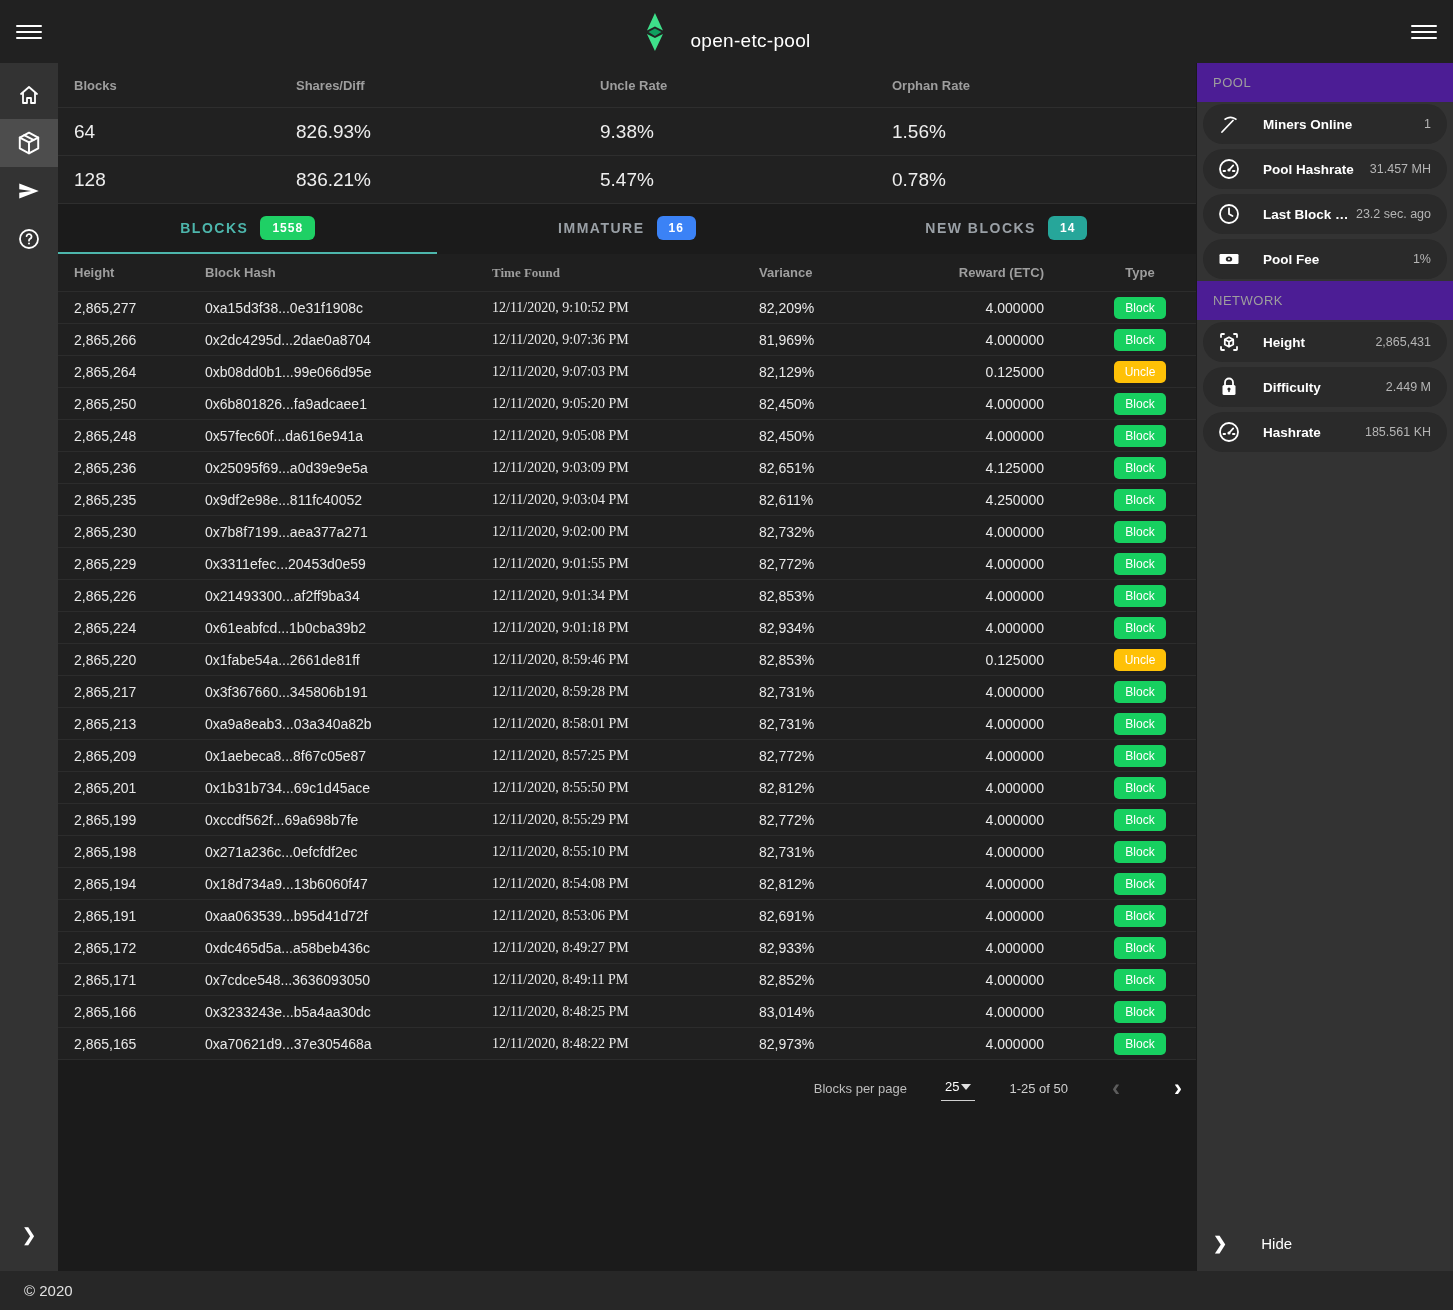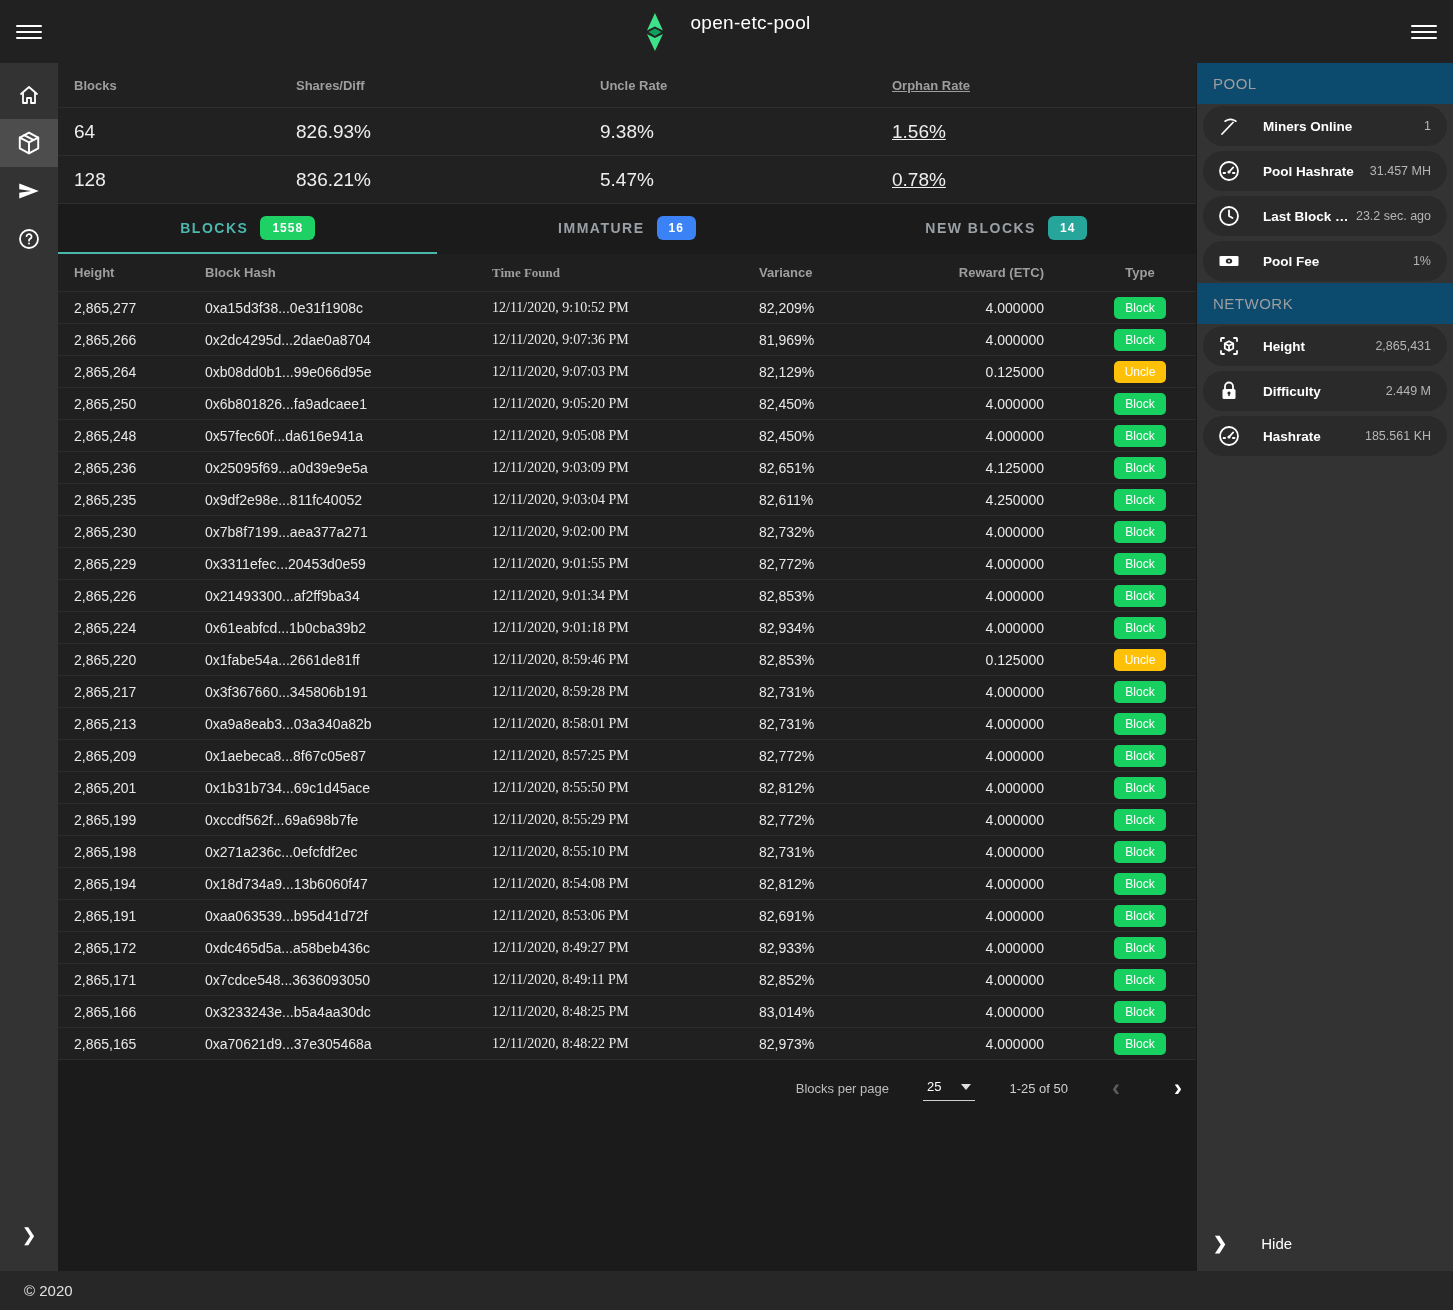--- a/index.html
+++ b/index.html
@@ -9,64 +9,64 @@
     background:#1b1b1b; color:#e8e8e8;
     display:grid;
     grid-template-rows:63px 1fr 39px;
     grid-template-columns:58px 1138px 257px;
     overflow:hidden;
   }
   
   .topbar { grid-column:1/4; background:#212121; display:flex; align-items:center; padding:0 16px; position:relative; }
   .hamburger { width:26px; height:26px; display:flex; flex-direction:column; justify-content:center; gap:4px; cursor:pointer; }
   .hamburger span { display:block; height:2px; background:#fff; border-radius:1px; }
-  .topbar-center { position:absolute; left:50%; transform:translateX(-50%); display:flex; align-items:flex-start; gap:24px; }
+  .topbar-center { position:absolute; left:50%; transform:translateX(-50%); display:flex; align-items:flex-end; gap:24px; }
   .topbar-title { font-size:19px; color:#fff; letter-spacing:.3px; }
   .topbar .right { margin-left:auto; }
   
   .lsidebar { background:#333333; display:flex; flex-direction:column; align-items:center; padding-top:8px; }
   .nav-item { width:58px; height:48px; display:flex; align-items:center; justify-content:center; cursor:pointer; }
   .nav-item.active { background:#4d4d4d; }
   .lsidebar .spacer { flex:1; }
   .expand-btn { width:58px; height:48px; display:flex; align-items:center; justify-content:center; color:#fff; font-size:18px; cursor:pointer; margin-bottom:12px; }
   
   .main { background:#1b1b1b; display:flex; flex-direction:column; overflow:hidden; }
   
   .stats { background:#212121; }
   .srow { display:flex; align-items:center; height:48px; border-bottom:1px solid #2e2e2e; }
   .srow.head { height:45px; }
   .scell { padding-left:16px; font-size:19px; color:#eee; }
   .srow.head .scell { font-size:13px; font-weight:bold; color:#9e9e9e; }
-  .sc0 { width:222px; } .sc1 { width:304px; } .sc2 { width:292px; } .sc3 { width:320px;text-decoration:underline; }
+  .sc0 { width:222px; } .sc1 { width:304px; } .sc2 { width:292px; } .sc3 { width:320px; }
   
   .tabs { display:flex; height:50px; }
   .tab { flex:1; display:flex; align-items:center; justify-content:center; gap:12px; cursor:pointer;
          font-size:14px; font-weight:bold; letter-spacing:1.5px; color:#9aa0a6; border-bottom:2px solid transparent; }
   .tab.active { color:#4db6ac; border-bottom-color:#4db6ac; }
   .tab-badge { color:#fff; font-size:12px; font-weight:bold; padding:5px 12px; border-radius:6px; letter-spacing:1px; }
   
   .btable { flex:0 0 auto; }
   .brow { display:flex; align-items:center; height:32px; border-bottom:1px solid #2c2c2c; background:#202020; font-size:14px; }
   .brow.head { height:38px; background:#1f1f1f; }
   .brow.head .bcell { font-size:13px; font-weight:bold; color:#9e9e9e; }
   .bcell { padding-left:16px; white-space:nowrap; overflow:hidden; }
   .bc0 { width:131px; } .bc1 { width:287px; } .bc2 { width:267px;font-family:Liberation Serif, serif; } .bc3 { width:166px; }
   .bc4 { width:175px; text-align:right; padding-right:40px; padding-left:0; }
   .bc5 { width:112px; display:flex; justify-content:center; padding-left:0; }
   .chip { display:inline-block; min-width:52px; text-align:center; font-size:12px; color:#fff; padding:4px 8px; border-radius:5px; cursor:default; }
   
   .pager { display:flex; align-items:center; justify-content:flex-end; gap:34px; height:56px; padding-right:4px; font-size:13px; color:#cfcfcf; }
   .pp-label { color:#bdbdbd; }
-  .pp-select { display:flex; align-items:center; gap:20px; border-bottom:1px solid #d0d0d0; padding:4px 4px 6px 4px; cursor:pointer; color:#fff; }
+  .pp-select { display:flex; align-items:center; gap:2px; border-bottom:1px solid #d0d0d0; padding:4px 4px 6px 4px; cursor:pointer; color:#fff; }
   .caret { width:0; height:0; border-left:5px solid transparent; border-right:5px solid transparent; border-top:6px solid #e0e0e0; }
   .pg-btn { font-size:24px; line-height:1; padding:0 10px; cursor:pointer; color:#fff; font-weight:bold; }
   .pg-btn.disabled { color:#5c5c5c; cursor:default; }
   
   .rsidebar { background:#333333; display:flex; flex-direction:column; border-left:1px solid #1a1a1a; }
-  .section-head { background:#0c4a6e; color:#9e9e9e; font-size:15px; letter-spacing:.5px; padding:12px 16px; }
+  .section-head { background:#4c1d95; color:#9e9e9e; font-size:13px; letter-spacing:.5px; padding:12px 16px; }
   .pill-list { padding:2px 6px; display:flex; flex-direction:column; gap:5px; }
   .pill { background:#2a2a2a; border-radius:20px; height:40px; display:flex; align-items:center; padding:0 16px 0 14px; }
   .pill .picon { width:24px; height:24px; flex:0 0 24px; display:flex; align-items:center; justify-content:center; margin-right:22px; }
   .pill .plabel { font-size:13.5px; font-weight:bold; color:#fff; white-space:nowrap; overflow:hidden; text-overflow:ellipsis; }
   .pill .pvalue { margin-left:auto; font-size:12.5px; color:#b5b5b5; white-space:nowrap; padding-left:6px; }
   .rsidebar .spacer { flex:1; }
   .hide-row { display:flex; align-items:center; height:56px; padding:0 16px; cursor:pointer; }
   .hide-row .chev { color:#fff; font-size:17px; font-weight:bold; margin-right:34px; }
   .hide-label { color:#fff; font-size:15px; }
   

